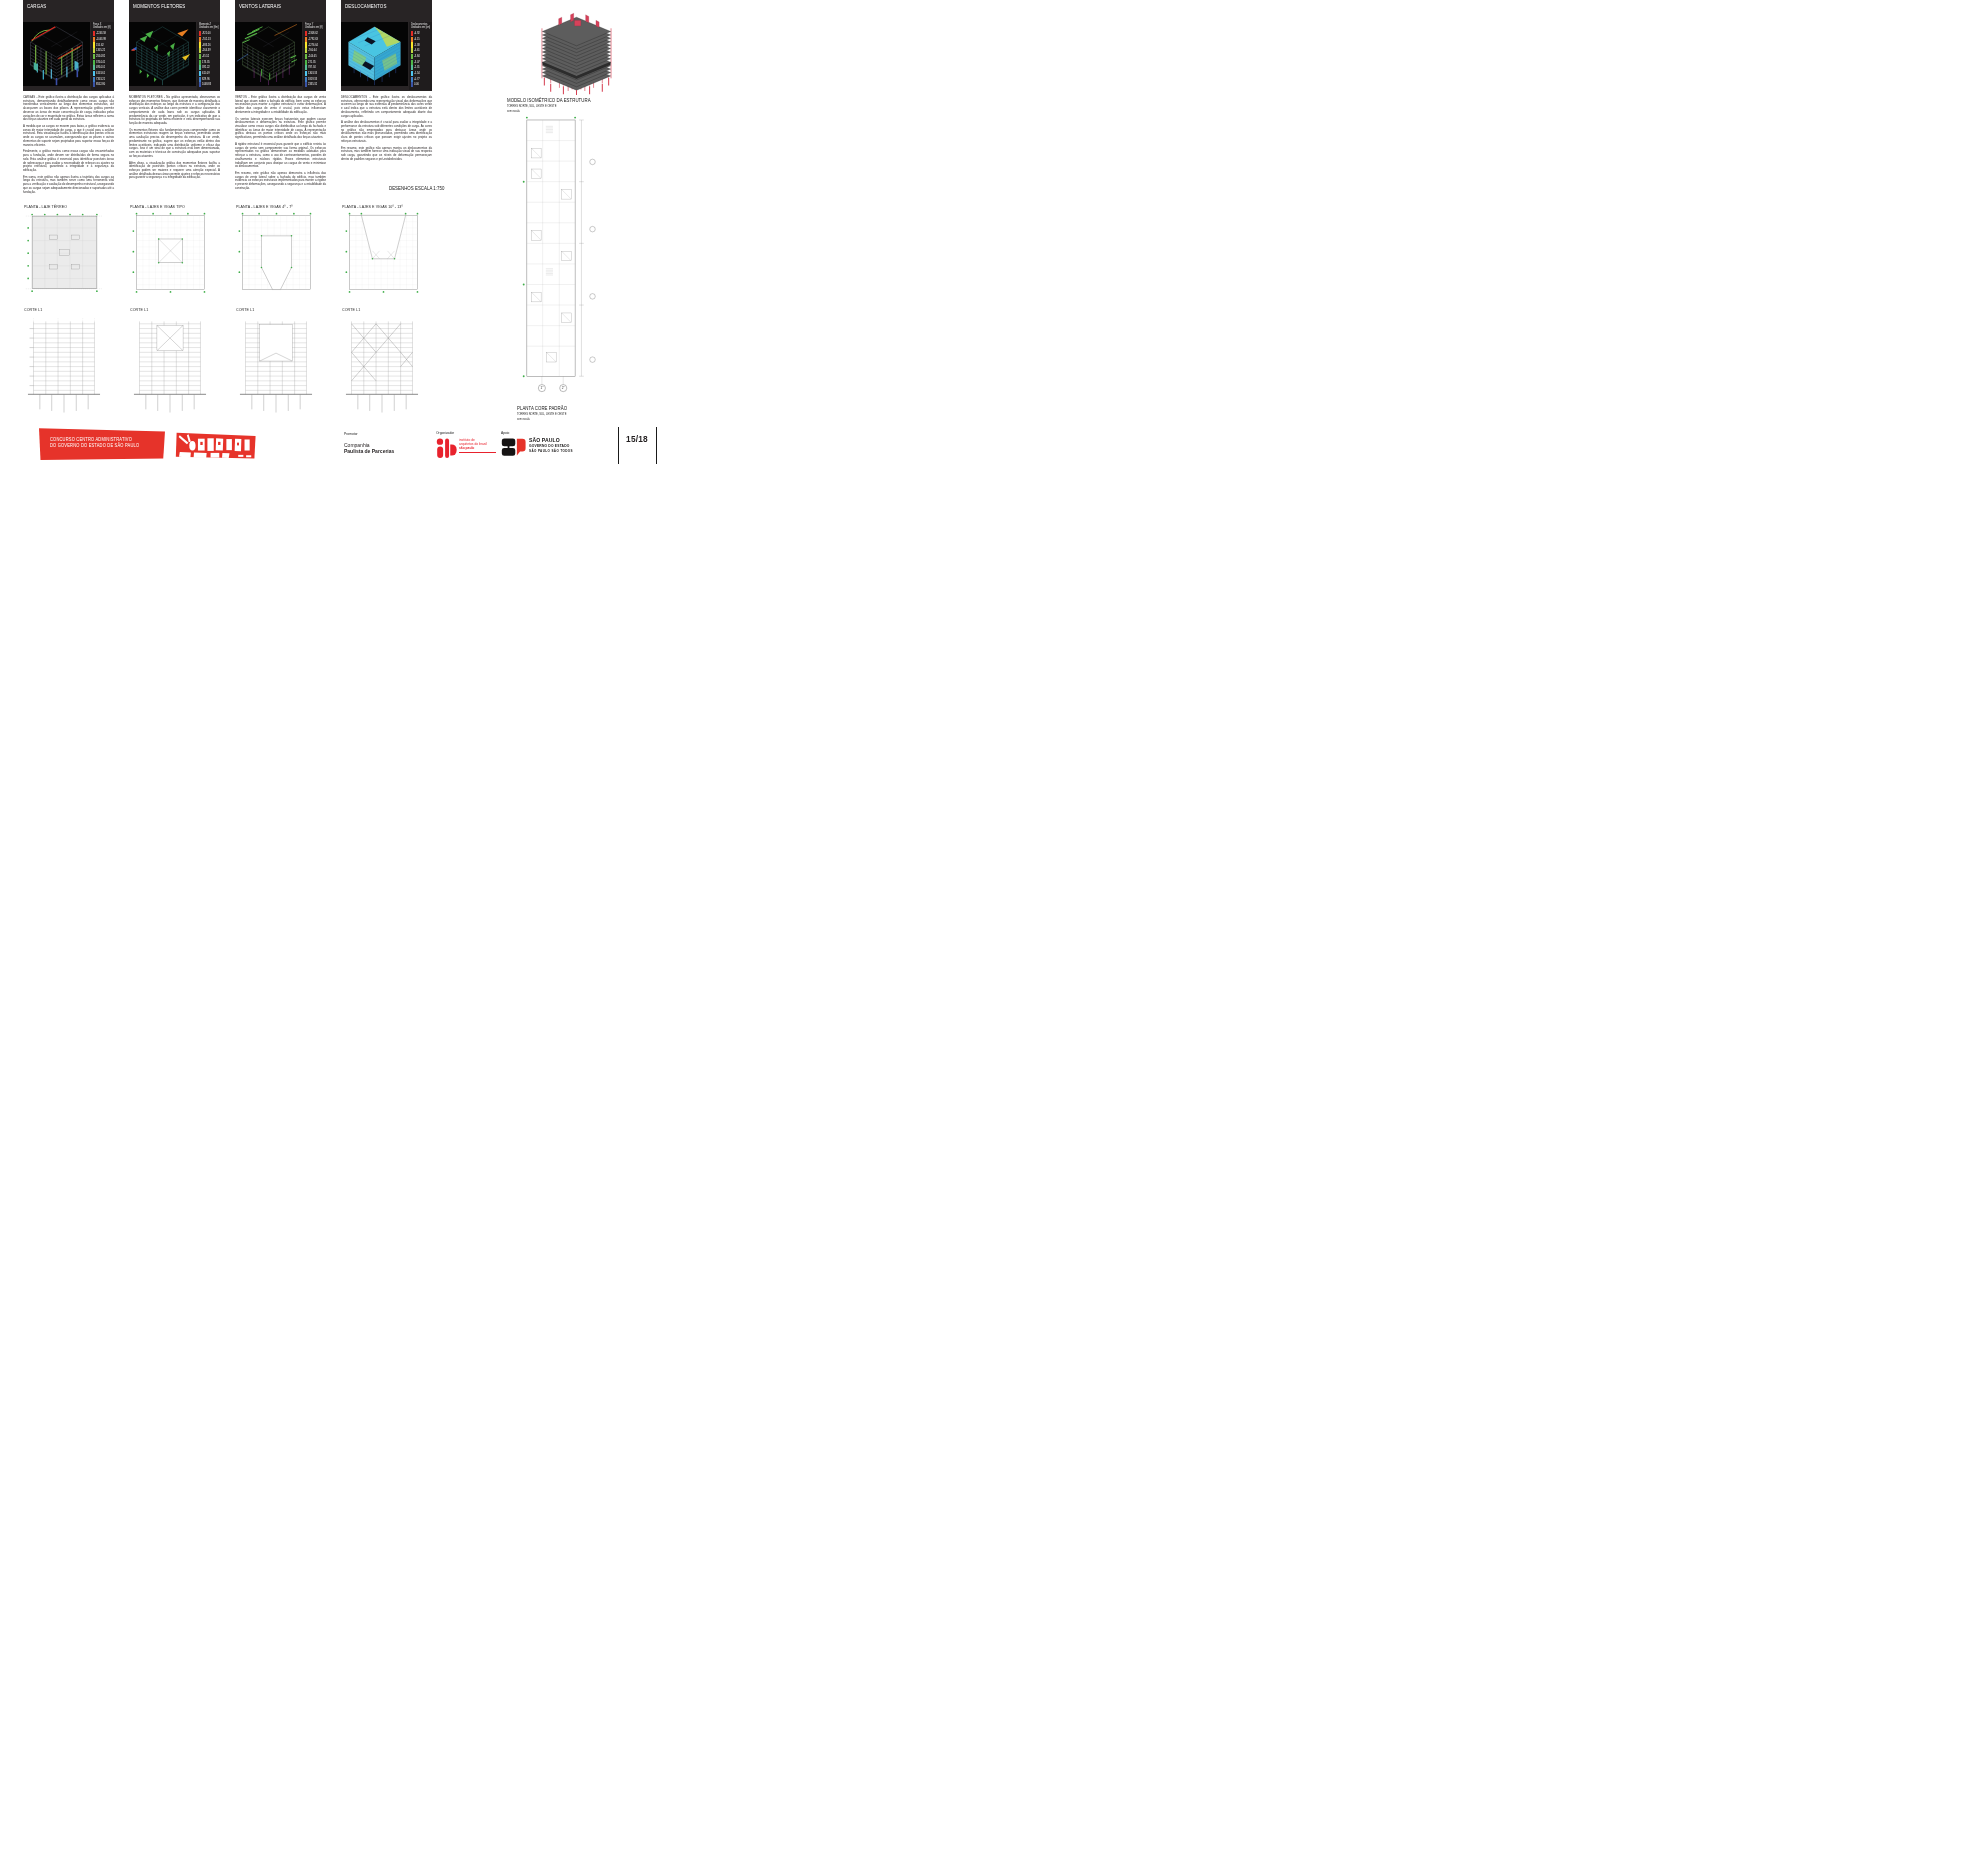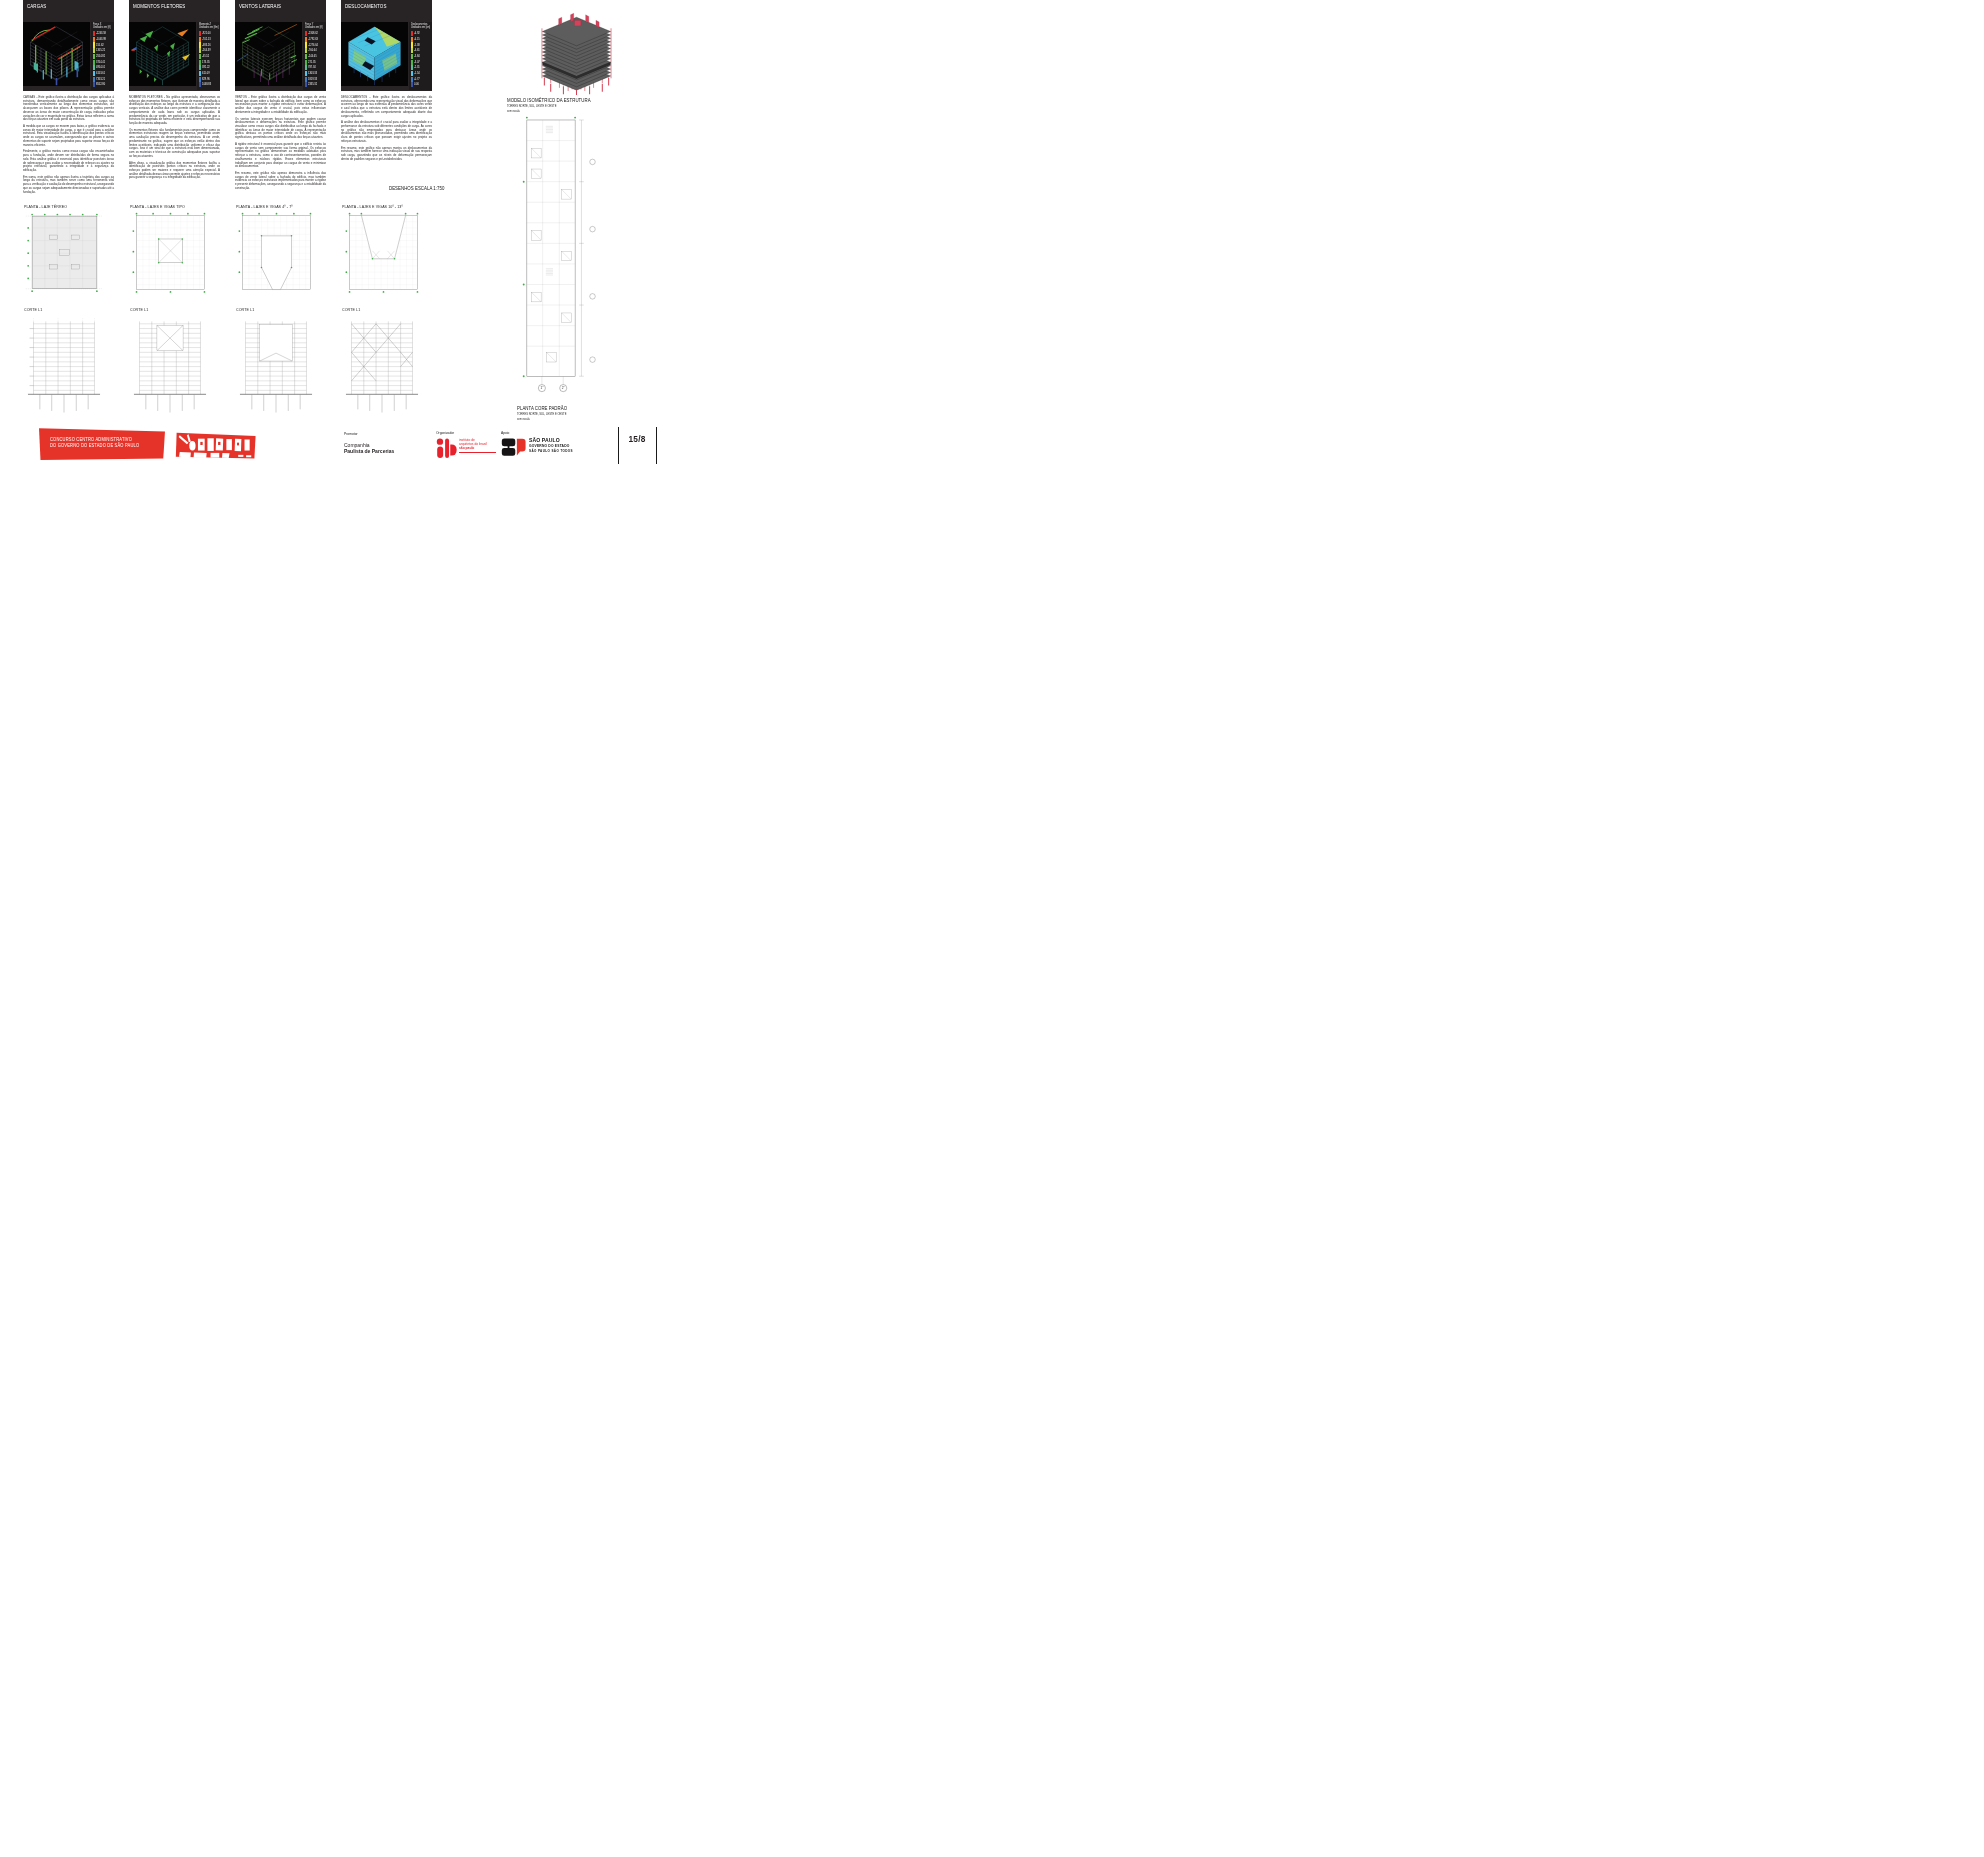--- a/index.html
+++ b/index.html
@@ -1004,16 +1004,16 @@
     </svg>
     <div class="abs" style="left:28px;top:6.4px;color:#161414">
       <div class="nw" style="font-size:5.1px;font-weight:800;letter-spacing:0.1px">SÃO PAULO</div>
       <div class="nw" style="font-size:3.3px;font-weight:800;margin-top:0.8px;letter-spacing:0.2px">GOVERNO DO ESTADO</div>
       <div class="nw" style="font-size:3px;font-weight:700;margin-top:0.8px;letter-spacing:0.4px">SÃO PAULO SÃO TODOS</div>
     </div>
   </div>
 
   <div class="divline" style="left:618px"></div>
   <div class="divline" style="left:656px"></div>
-  <div id="pagenum">15/8</div>
+  <div id="pagenum">15/18</div>
 
 </div>
 
 
 </body></html>

